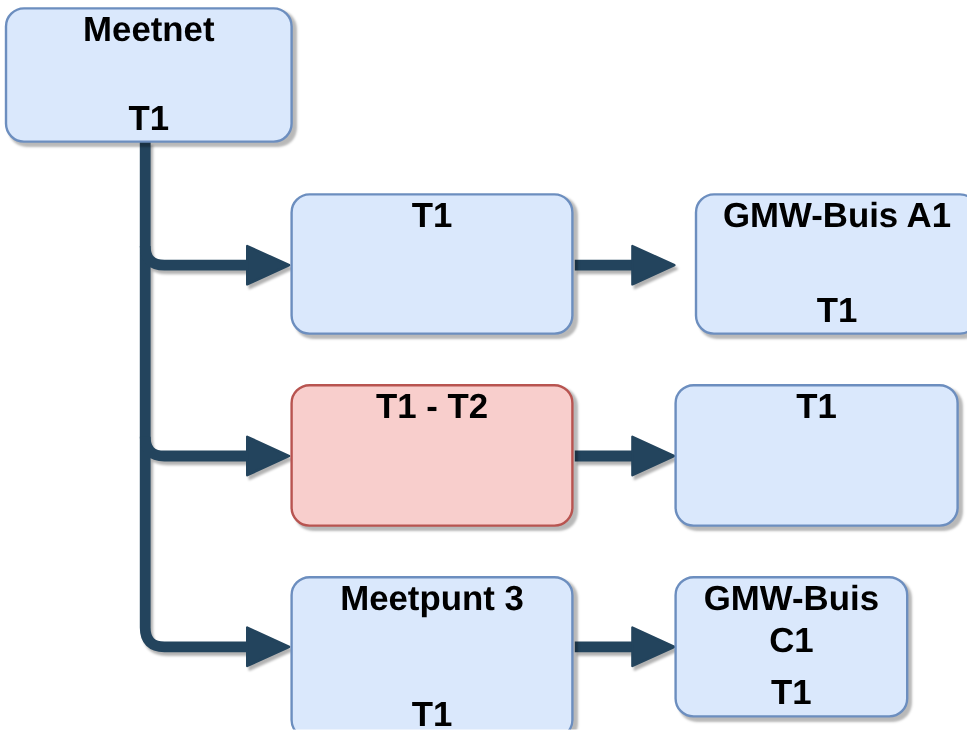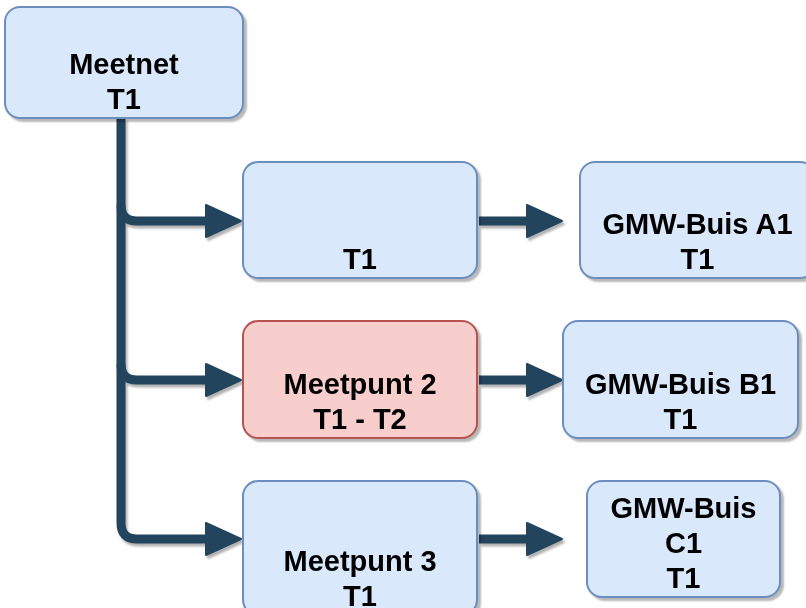--- a/index.html
+++ b/index.html
@@ -43,39 +43,39 @@
   }
   .node{
     position:absolute;
     border-radius:16px;
     border:2px solid var(--node-border-blue);
     background:var(--node-fill-blue);
     box-shadow:3px 3px 2px rgba(0,0,0,0.28);
     display:flex;
     flex-direction:column;
     align-items:center;
-    justify-content:flex-end;
+    justify-content:space-between;
     text-align:center;
     color:var(--text);
     font-weight:bold;
     font-size:29px;
     line-height:35px;
   }
   .node.red{
     border-color:var(--node-border-red);
     background:var(--node-fill-red);
   }
   
   #n-meetnet   {left:4px;  top:6px;   width:240px; height:113px;}
   #n-meetpunt1 {left:242px;top:161px; width:236px; height:118px;}
   #n-meetpunt2 {left:242px;top:320px; width:236px; height:119px;}
   #n-meetpunt3 {left:242px;top:480px; width:236px; height:136px;}
   #n-gmw-a1    {left:562px;top:161px; width:237px; height:118px;margin-left:17px;}
   #n-gmw-b1    {left:562px;top:320px; width:237px; height:119px;}
-  #n-gmw-c1    {left:562px;top:480px; width:195px; height:118px;margin-left:24px;}
+  #n-gmw-c1    {left:562px;top:480px; width:195px; height:118px;}
 </style>
 </head>
 <body>
 
 <div class="canvas">
 
   <svg class="connectors" width="806" height="608" viewBox="0 0 806 608" aria-hidden="true">
     <g class="edge-shapes">
 
       <path d="M121,118 L121,523 Q121,539 137,539 L208,539"></path>
@@ -99,36 +99,34 @@
   <div class="node" id="n-meetnet">
     <div>Meetnet</div>
     <div>T1</div>
   </div>
 
   <div class="node" id="n-meetpunt1">
     <div>T1</div>
   </div>
 
   <div class="node red" id="n-meetpunt2">
-    <div>Meetpunt 2</div>
     <div>T1 - T2</div>
   </div>
 
   <div class="node" id="n-meetpunt3">
     <div>Meetpunt 3</div>
     <div>T1</div>
   </div>
 
   <div class="node" id="n-gmw-a1">
     <div>GMW-Buis A1</div>
     <div>T1</div>
   </div>
 
   <div class="node" id="n-gmw-b1">
-    <div>GMW-Buis B1</div>
     <div>T1</div>
   </div>
 
   <div class="node" id="n-gmw-c1">
     <div>GMW-Buis C1</div>
     <div>T1</div>
   </div>
 
 </div>
 

